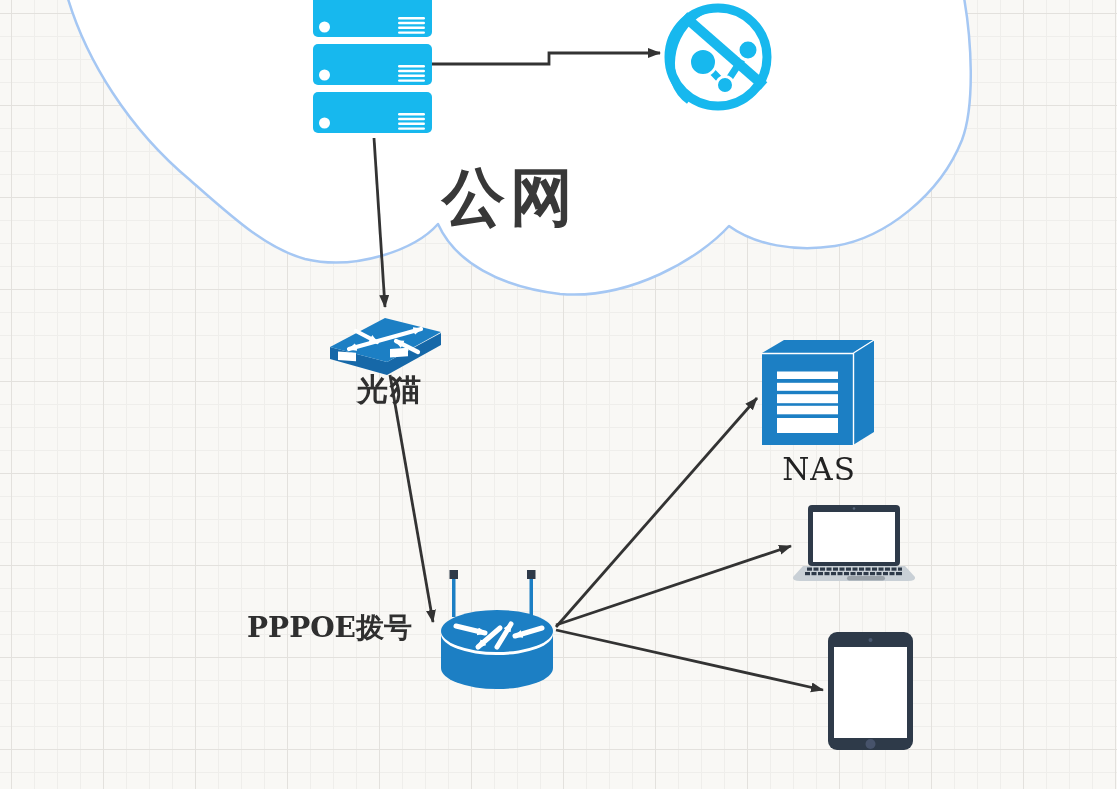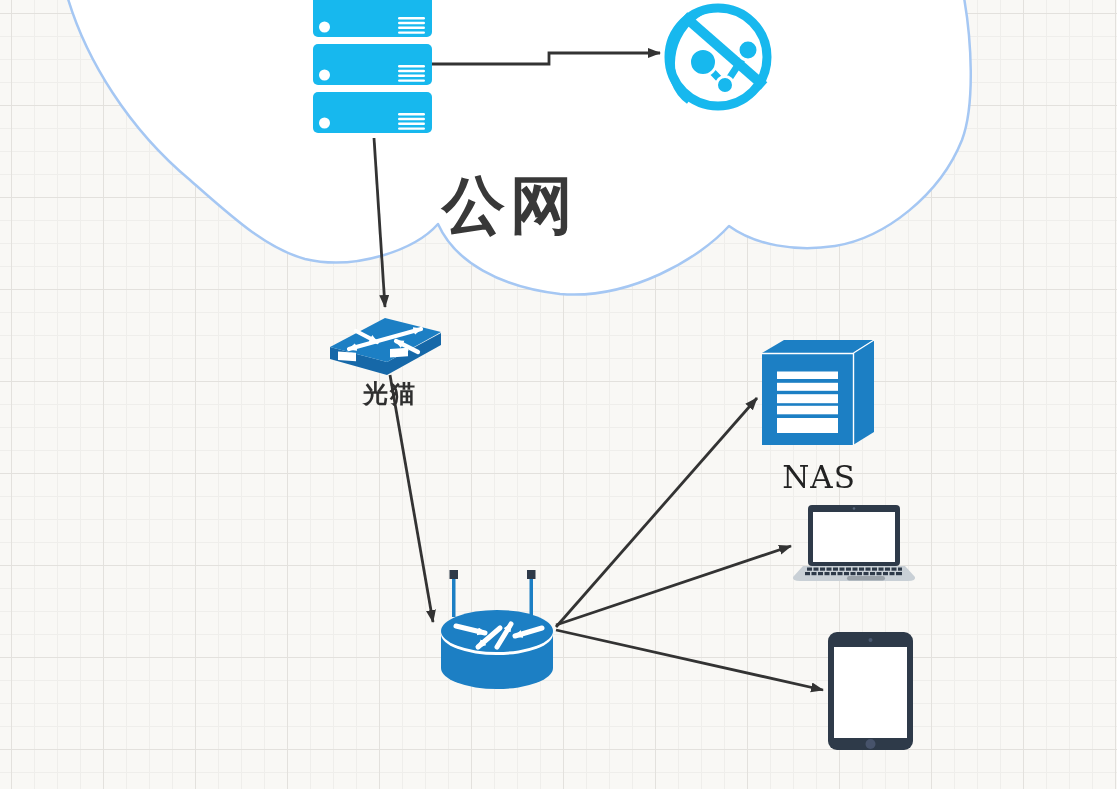--- a/index.html
+++ b/index.html
@@ -15,27 +15,27 @@
     background-image:
       linear-gradient(var(--grid_major) 1px, transparent 1px),
       linear-gradient(90deg, var(--grid_major) 1px, transparent 1px),
       linear-gradient(var(--grid_minor) 1px, transparent 1px),
       linear-gradient(90deg, var(--grid_minor) 1px, transparent 1px);
     background-size:92px 92px, 92px 92px, 23px 23px, 23px 23px;
     background-position:11px 13px, 11px 13px, 11px 13px, 11px 13px;
     font-family:"DejaVu Serif","Liberation Serif",serif;
   }
   svg.layer{position:absolute;left:0;top:0;}
-  .lbl{position:absolute; color:var(--text); text-align:center; white-space:nowrap;margin-top:8px;}
+  .lbl{position:absolute; color:var(--text); text-align:center; white-space:nowrap;}
   .lbl-public{
     left:442px; top:155px; width:220px; text-align:left;
     font-family:"DejaVu Sans","Liberation Sans",sans-serif;
     font-weight:900; font-size:63px; letter-spacing:5px; color:#383838;
   }
-  .lbl-modem{left:340px; top:369px; width:100px; font-size:25px; font-weight:bold; letter-spacing:2px;}
+  .lbl-modem{left:340px; top:369px; width:100px; font-size:31px; font-weight:bold; letter-spacing:2px;}
   .lbl-note{left:247px; top:612px; width:165px; font-size:28px; font-weight:bold; line-height:31px;}
   .lbl-router{left:432px; top:696px; width:135px; font-size:30px; font-weight:bold; letter-spacing:3px;}
   .lbl-nas{left:774px; top:451px; width:90px; font-size:31px; font-weight:400; letter-spacing:1px; color:#222;}
 
   .f-cyan{fill:var(--cyan);} .s-cyan{stroke:var(--cyan);}
   .f-blue{fill:var(--blue);} .f-blued{fill:var(--blue_dark);}
   .f-dark{fill:var(--device_dark);}
   .edge{stroke:var(--arrow); stroke-width:2.8; fill:none;}
   .wline{stroke:#ffffff; fill:none; stroke-linecap:round;}
 </style>
@@ -202,15 +202,16 @@
       <rect x="828" y="632" width="85" height="118" rx="9" class="f-dark"></rect>
       <rect x="834" y="647" width="73" height="91" fill="#ffffff"></rect>
       <circle cx="870.5" cy="640" r="2" fill="#4a5870"></circle>
       <circle cx="870.5" cy="744" r="5" fill="#47536b"></circle>
     </g>
   </svg>
 
   <div class="lbl lbl-public">公网</div>
   <div class="lbl lbl-modem">光猫</div>
   <div class="lbl lbl-note">
+    <div>PPPOE拨号</div>
   </div>
   <div class="lbl lbl-nas">NAS</div>
 </div>
 
 </body></html>

